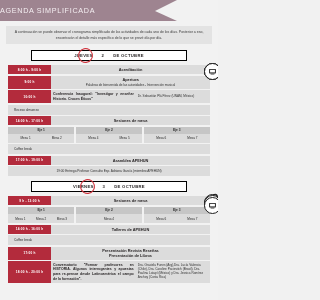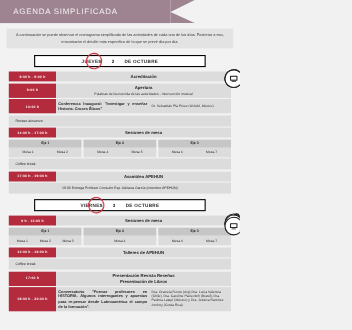--- a/index.html
+++ b/index.html
@@ -19,21 +19,21 @@
   }
   .header::after{
     content:"";position:absolute;right:-22px;top:0;
     width:0;height:0;
     border-top:11px solid #9e8490;
     border-bottom:10px solid #9e8490;
     border-right:22px solid transparent;
   }
   .header-title{
     font-size:7.2px;letter-spacing:.7px;color:#f4eef1;
-    padding-left:12px;font-weight:400;white-space:nowrap;
+    font-weight:400;white-space:nowrap;
   }
 
   
   .intro{
     margin:5px 6px 0 6px;
     background:#e3e3e3;
     padding:3px 5px;
     font-size:3.5px;line-height:1.75;
     text-align:center;color:#3b3b3b;
   }

